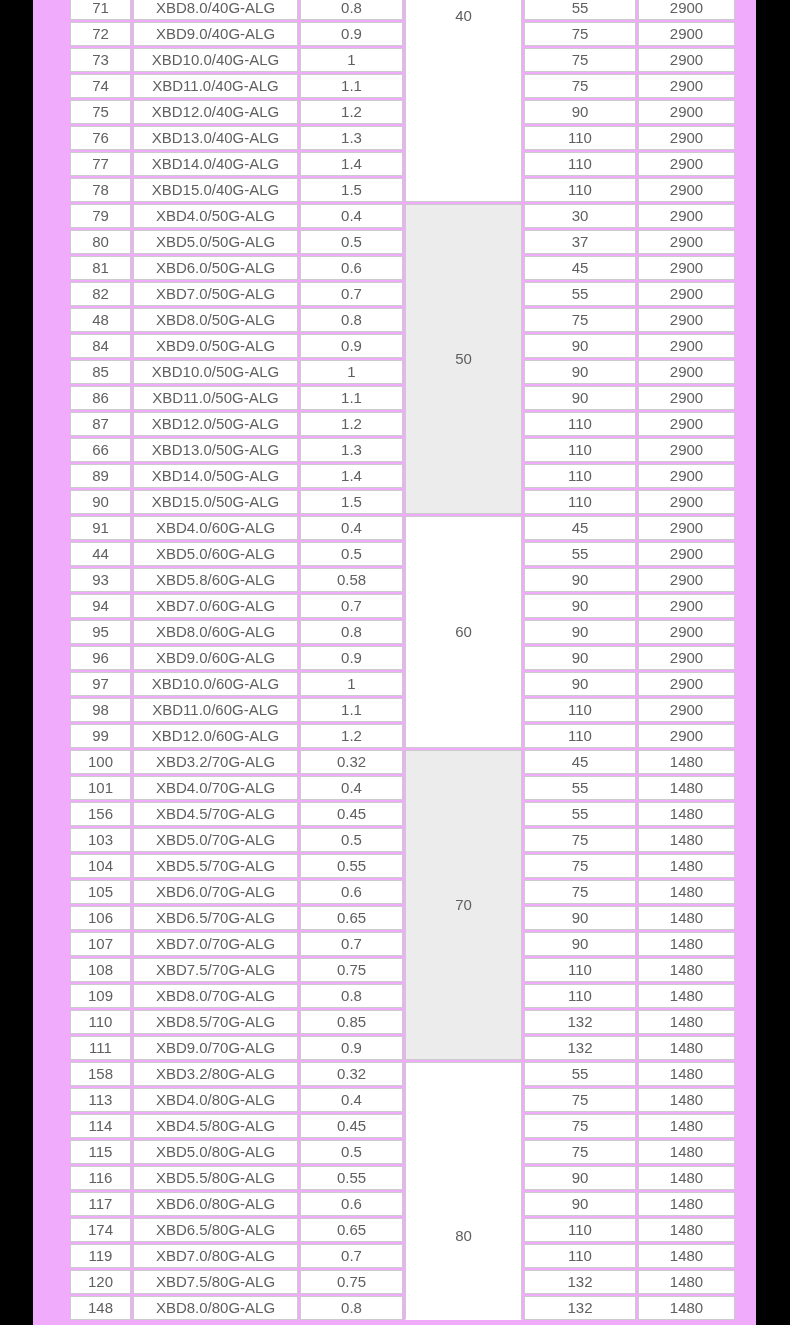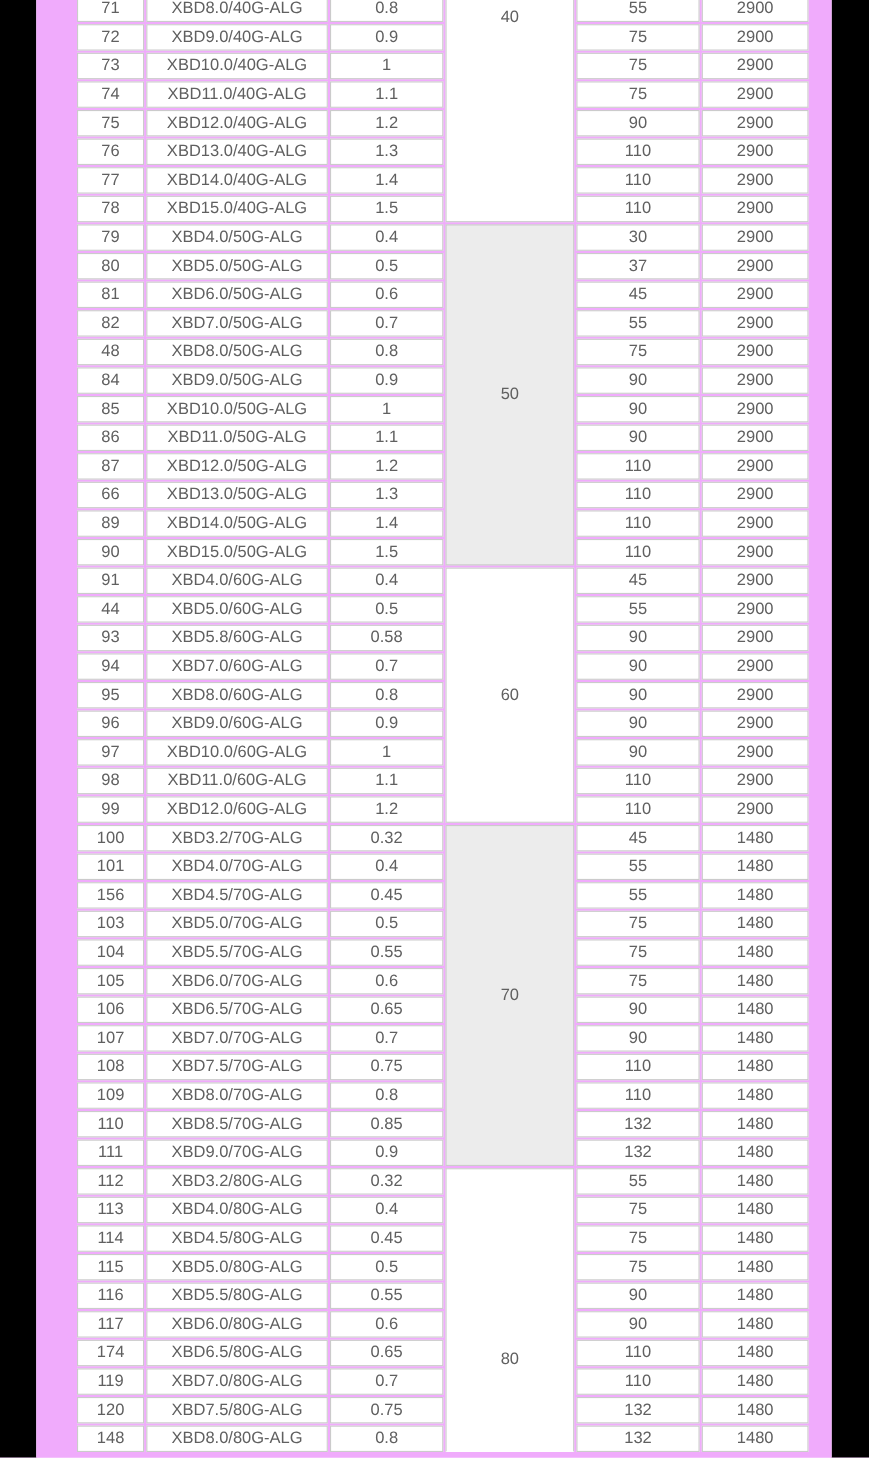--- a/index.html
+++ b/index.html
@@ -373,21 +373,21 @@
           <td>1480</td>
         </tr>
         <tr>
           <td>111</td>
           <td>XBD9.0/70G-ALG</td>
           <td>0.9</td>
           <td>132</td>
           <td>1480</td>
         </tr>
         <tr>
-          <td>112</td>
+          <td>158</td>
           <td>XBD3.2/80G-ALG</td>
           <td>0.32</td>
           <td rowspan="10" class="group-cell label-low">80</td>
           <td>55</td>
           <td>1480</td>
         </tr>
         <tr>
           <td>113</td>
           <td>XBD4.0/80G-ALG</td>
           <td>0.4</td>

